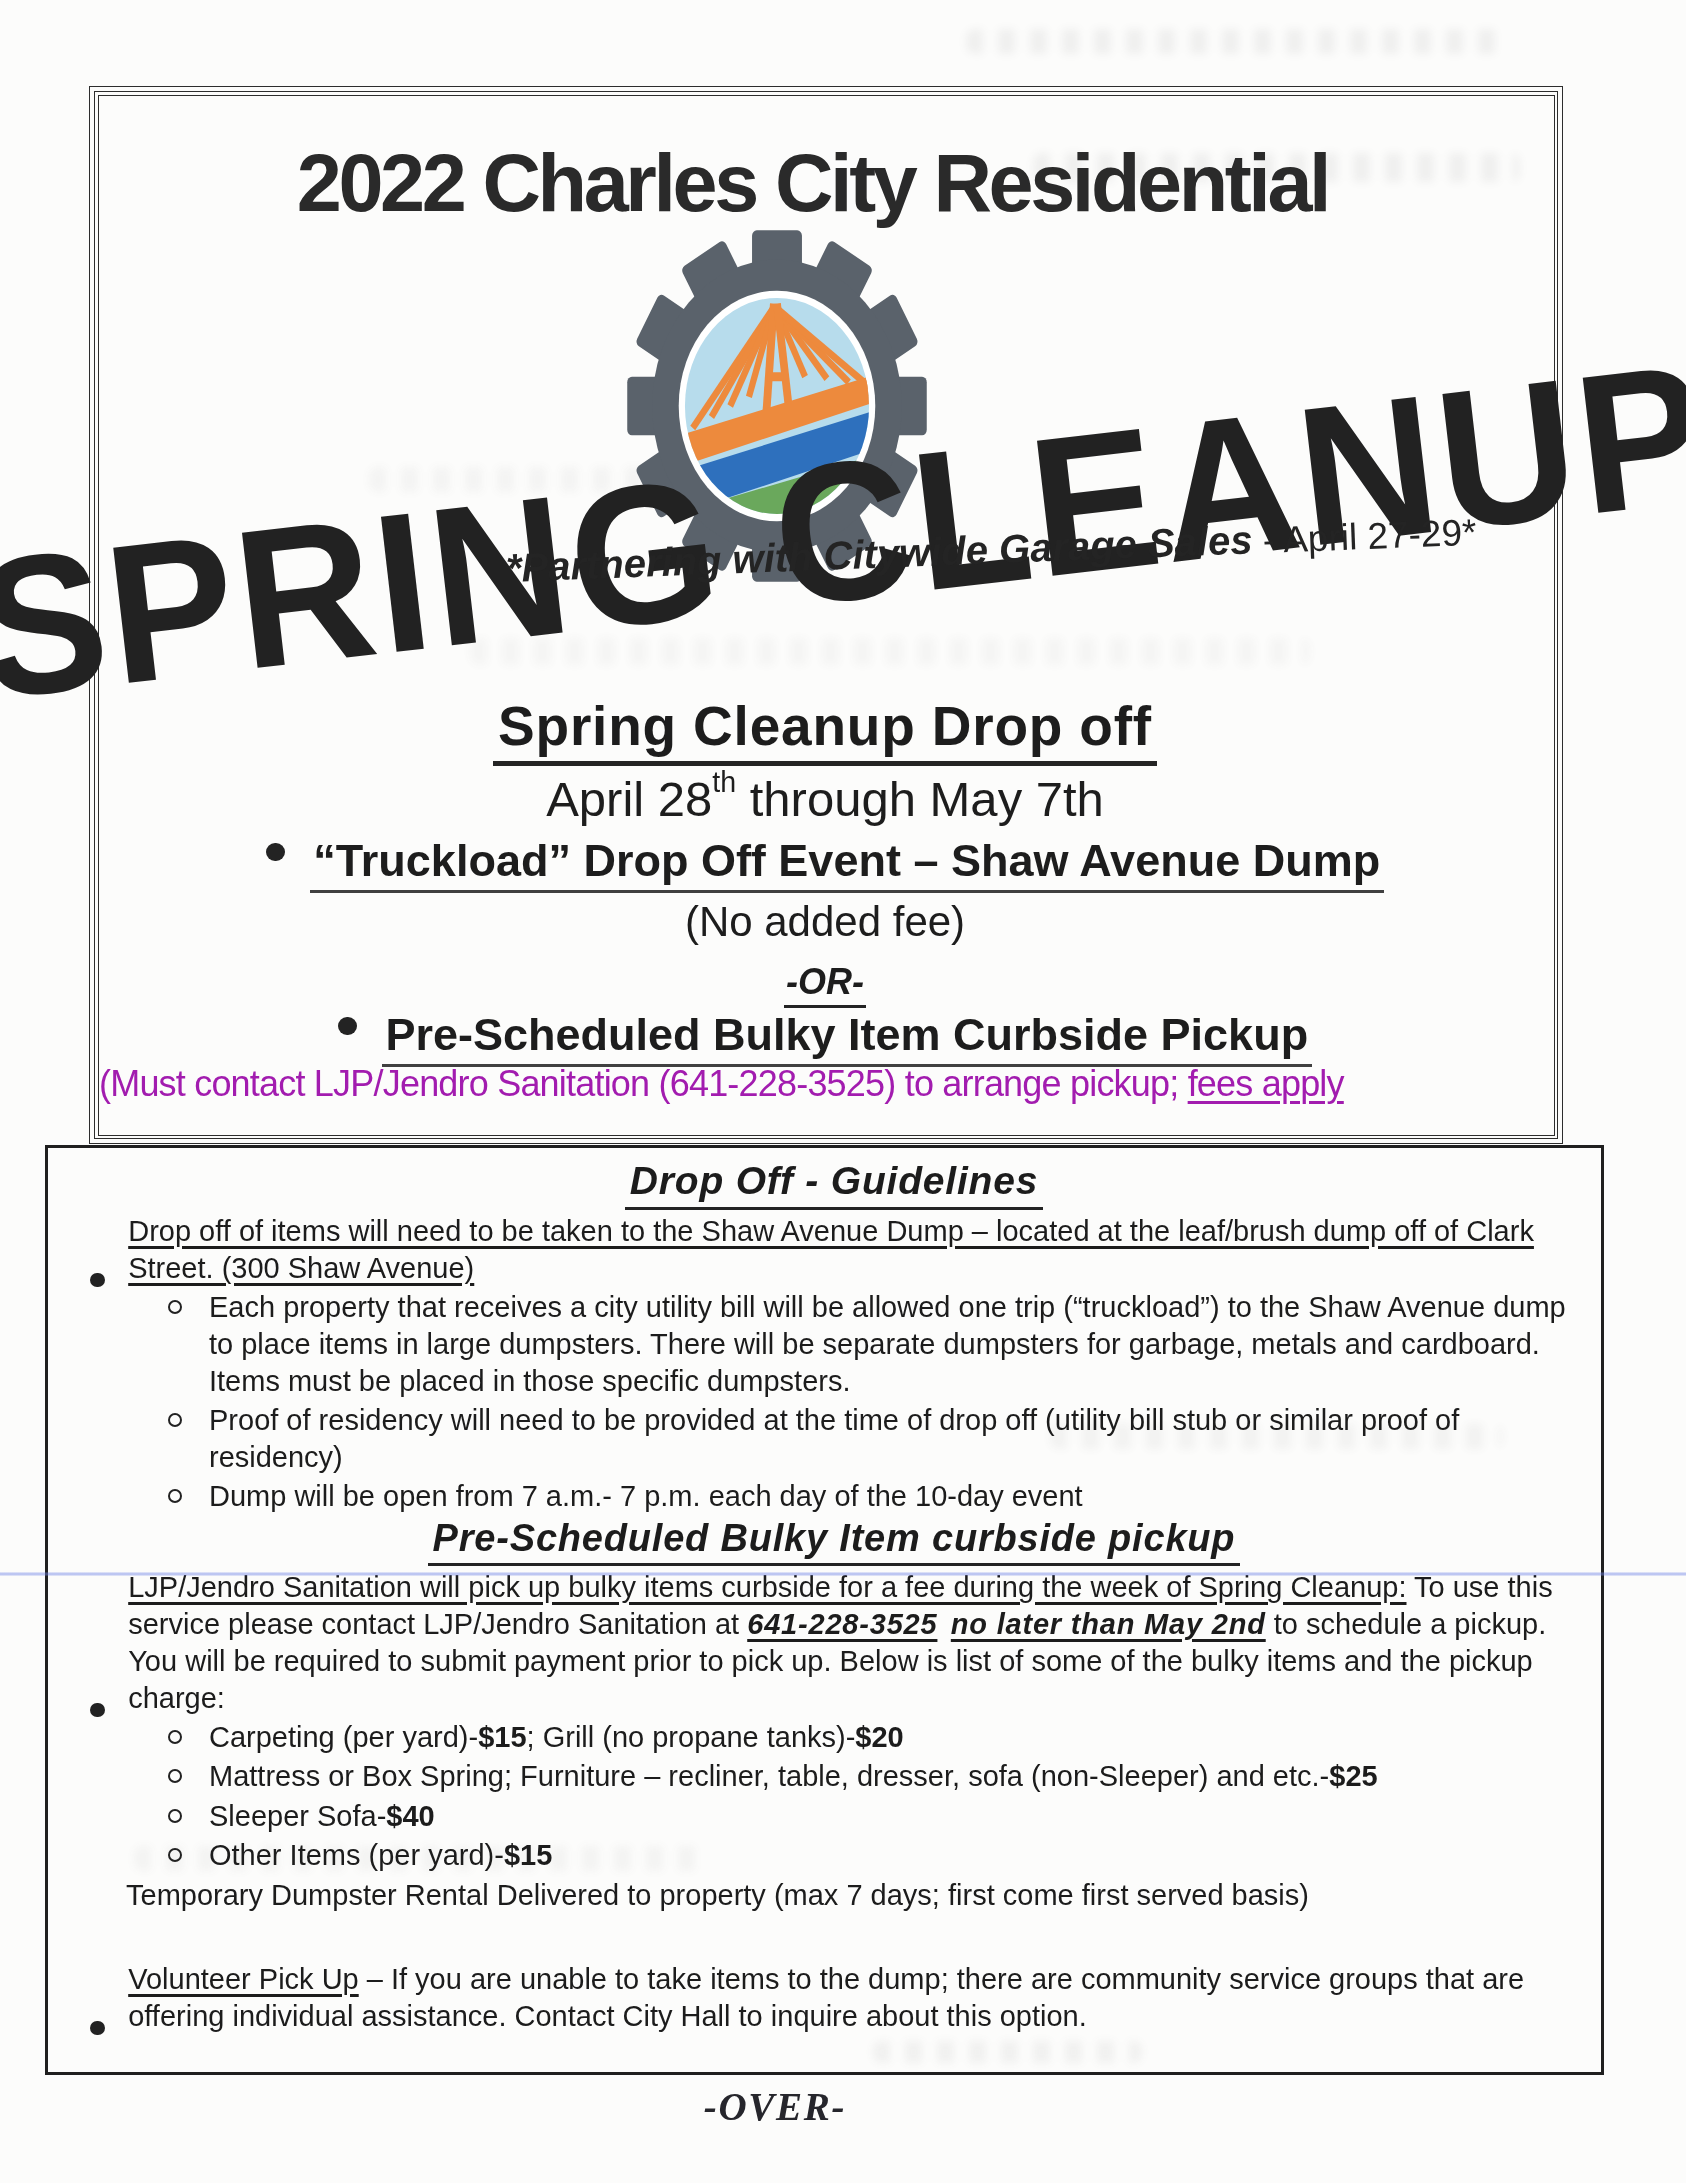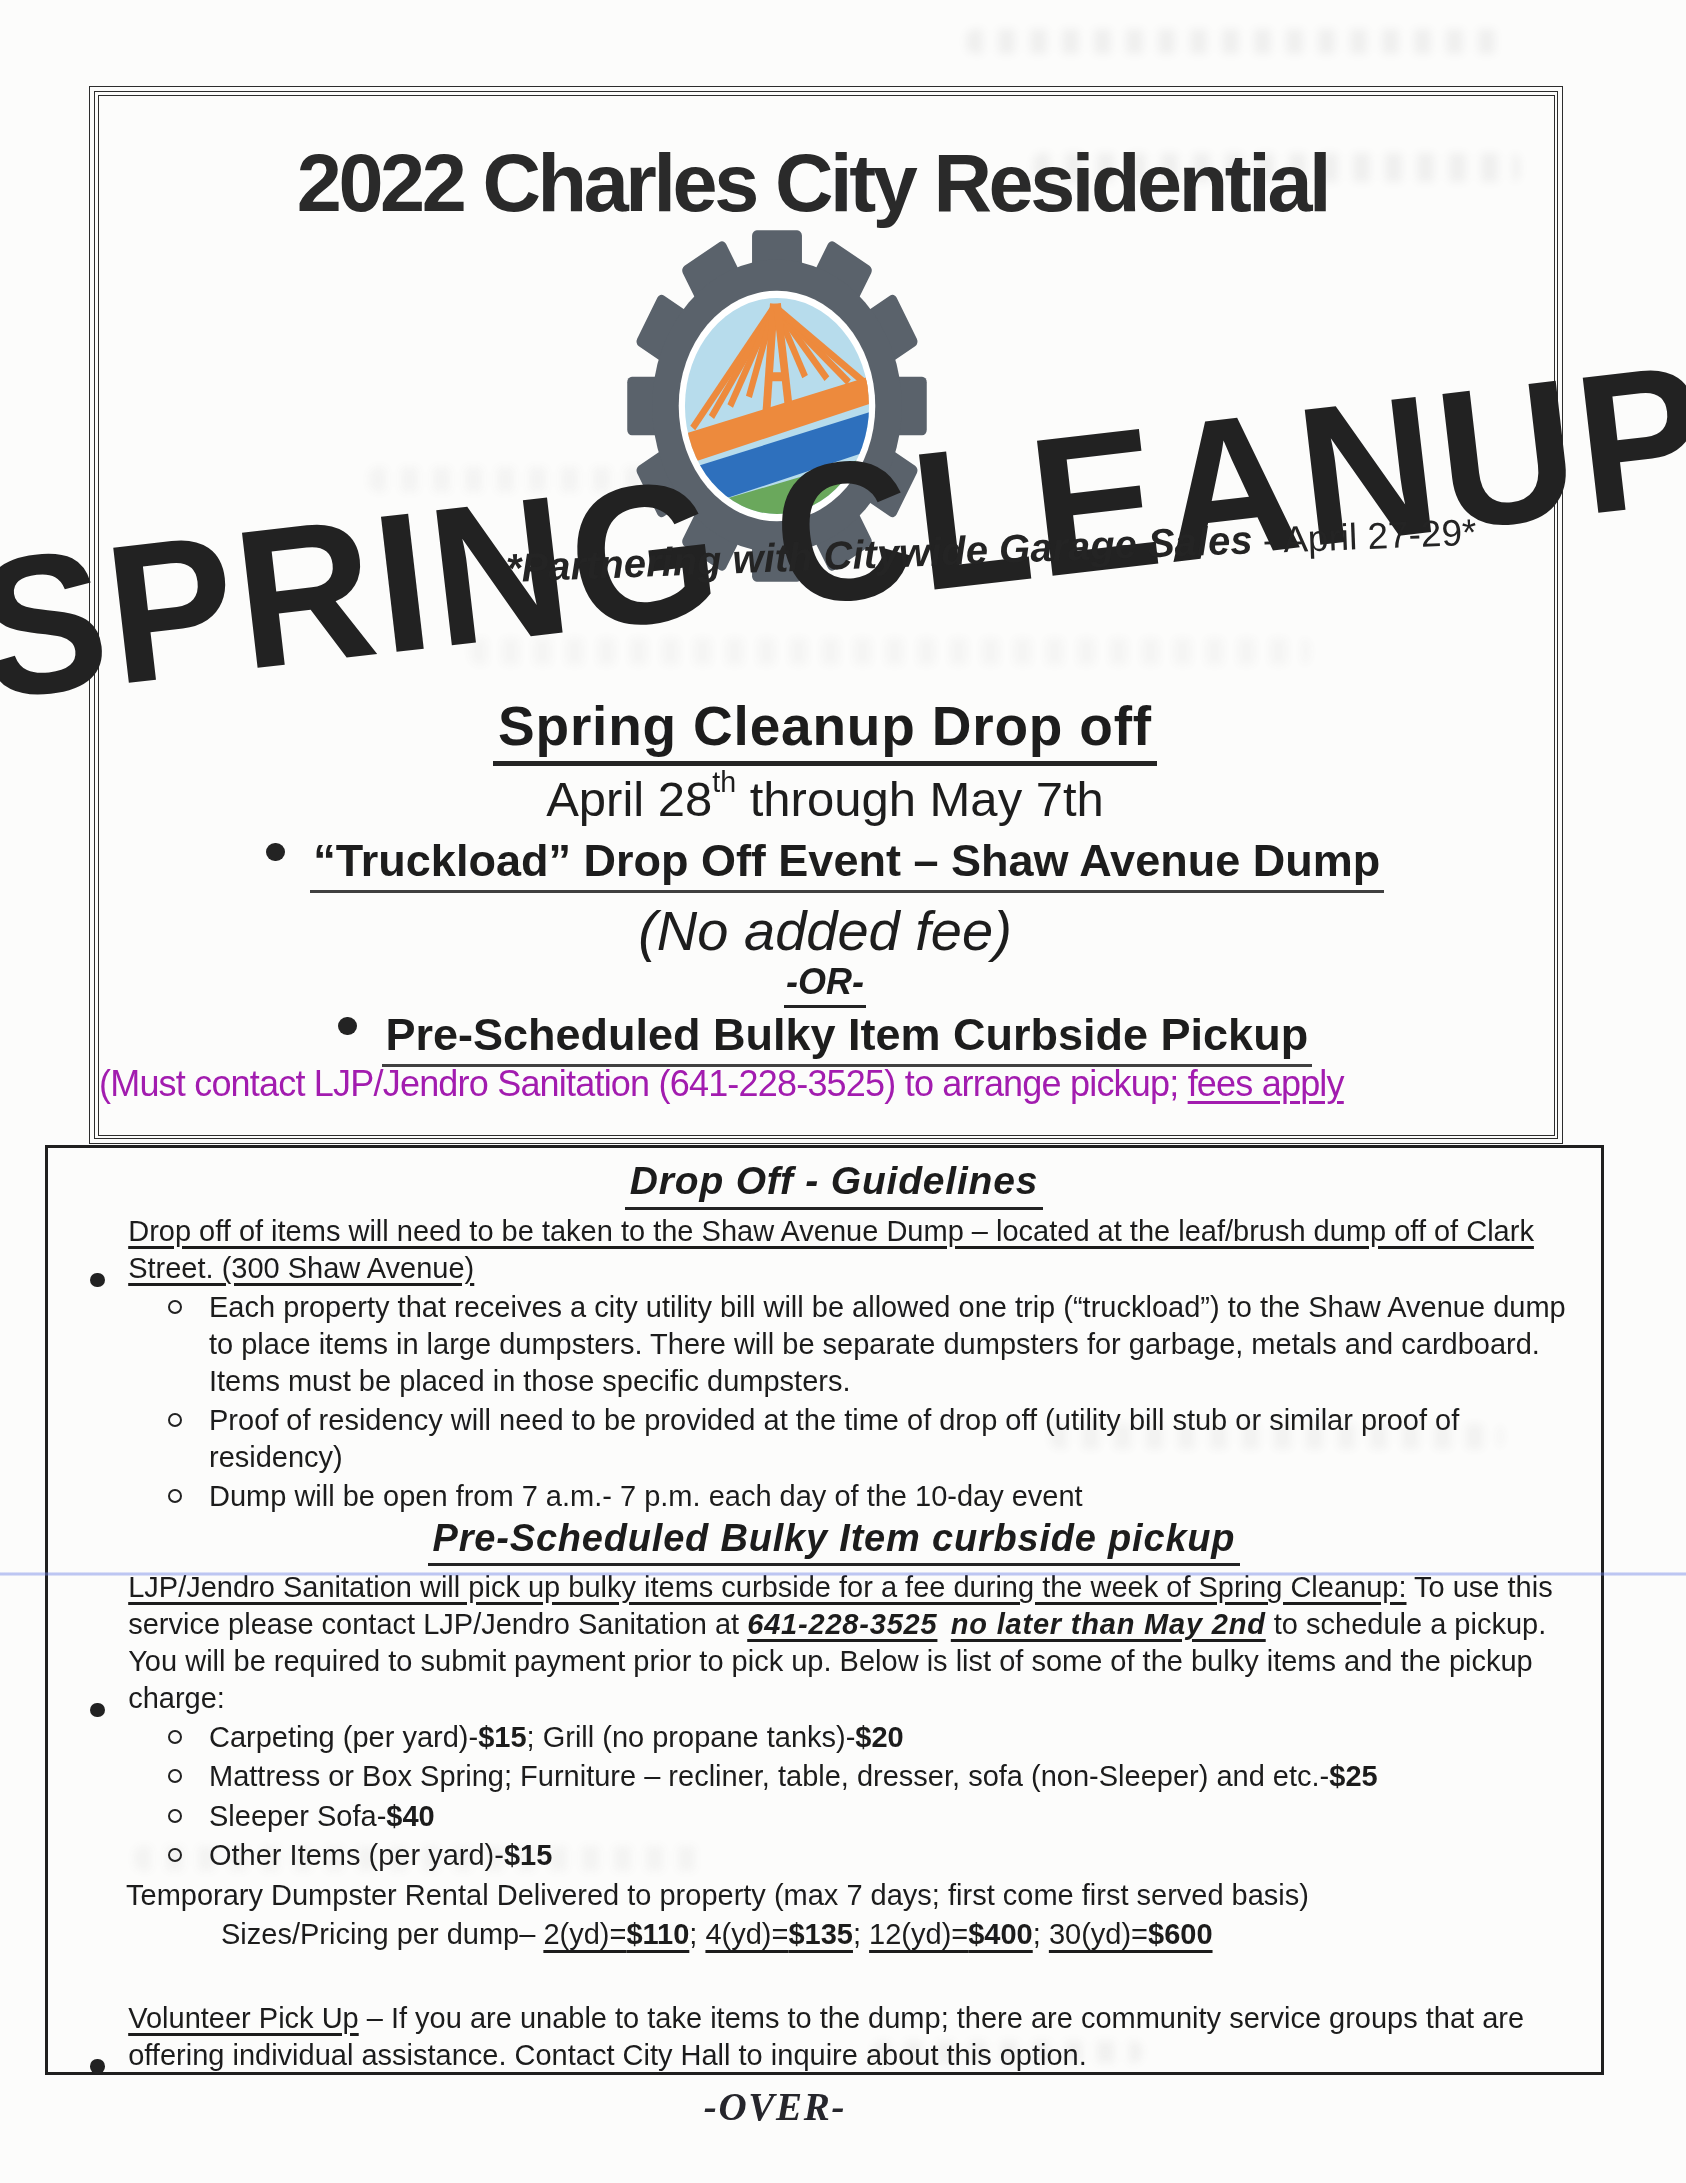--- a/index.html
+++ b/index.html
@@ -63,21 +63,21 @@
   .u-head{display:inline-block;border-bottom:5.9px solid #242424;padding:0 5px 2.5px 5px;}
   .dates{top:766px;font-size:49px;font-weight:400;}
   .dates sup{font-size:28.6px;vertical-align:23.5px;}
   .opt1{top:835px;font-size:45px;font-weight:700;}
   .opt2{top:1009px;font-size:45px;font-weight:700;}
   .u-opt{display:inline-block;border-bottom:3px solid #404040;padding:0 3.4px 3.4px 3.4px;}
   .dot{
     display:inline-block;width:18.5px;height:18.5px;border-radius:50%;
     background:#232323;vertical-align:15px;margin-right:25px;
   }
-  .nofee{top:898px;font-size:56px;font-style:italic;}
+  .nofee{top:898px;font-size:42px;}
   .or-line{top:961px;font-size:36px;font-style:italic;font-weight:600;}
   .u-or{display:inline-block;border-bottom:3.4px solid #242424;padding:0 1.7px 1.7px 1.7px;}
   .contact{
     position:absolute;left:99px;top:1063px;width:1459px;
     font-size:36px;letter-spacing:-0.8px;white-space:nowrap;color:#a21caf;
   }
   .u3{text-decoration:underline;text-decoration-thickness:2.5px;text-underline-offset:5px;}
   
   .box2{
     position:absolute;left:45px;top:1145px;width:1559px;height:930px;
@@ -261,23 +261,20 @@
     </div>
     <div class="srow feerow">
       <span class="so"></span>
       <div class="scontent">
         <span>Other Items (per yard)-</span><span class="b">$15</span>
       </div>
     </div>
 
     <div class="dumpster">Temporary Dumpster Rental Delivered to property (max 7 days; first come first served basis)</div>
 
-    <div class="sizes">
-      <span>Sizes/Pricing per dump– </span><span class="szu">2(yd)=</span><span class="szu b">$110</span><span>; </span><span class="szu">4(yd)=</span><span class="szu b">$135</span><span>; </span><span class="szu">12(yd)=</span><span class="szu b">$400</span><span>; </span><span class="szu">30(yd)=</span><span class="szu b">$600</span>
-    </div>
 
     <div class="brow volunteer">
       <span class="bdot"></span>
       <div class="bcontent">
         <span class="u3">Volunteer Pick Up</span><span> – If you are unable to take items to the dump; there are community service groups that are offering individual assistance. Contact City Hall to inquire about this option.</span>
       </div>
     </div>
 
   </div>
 

